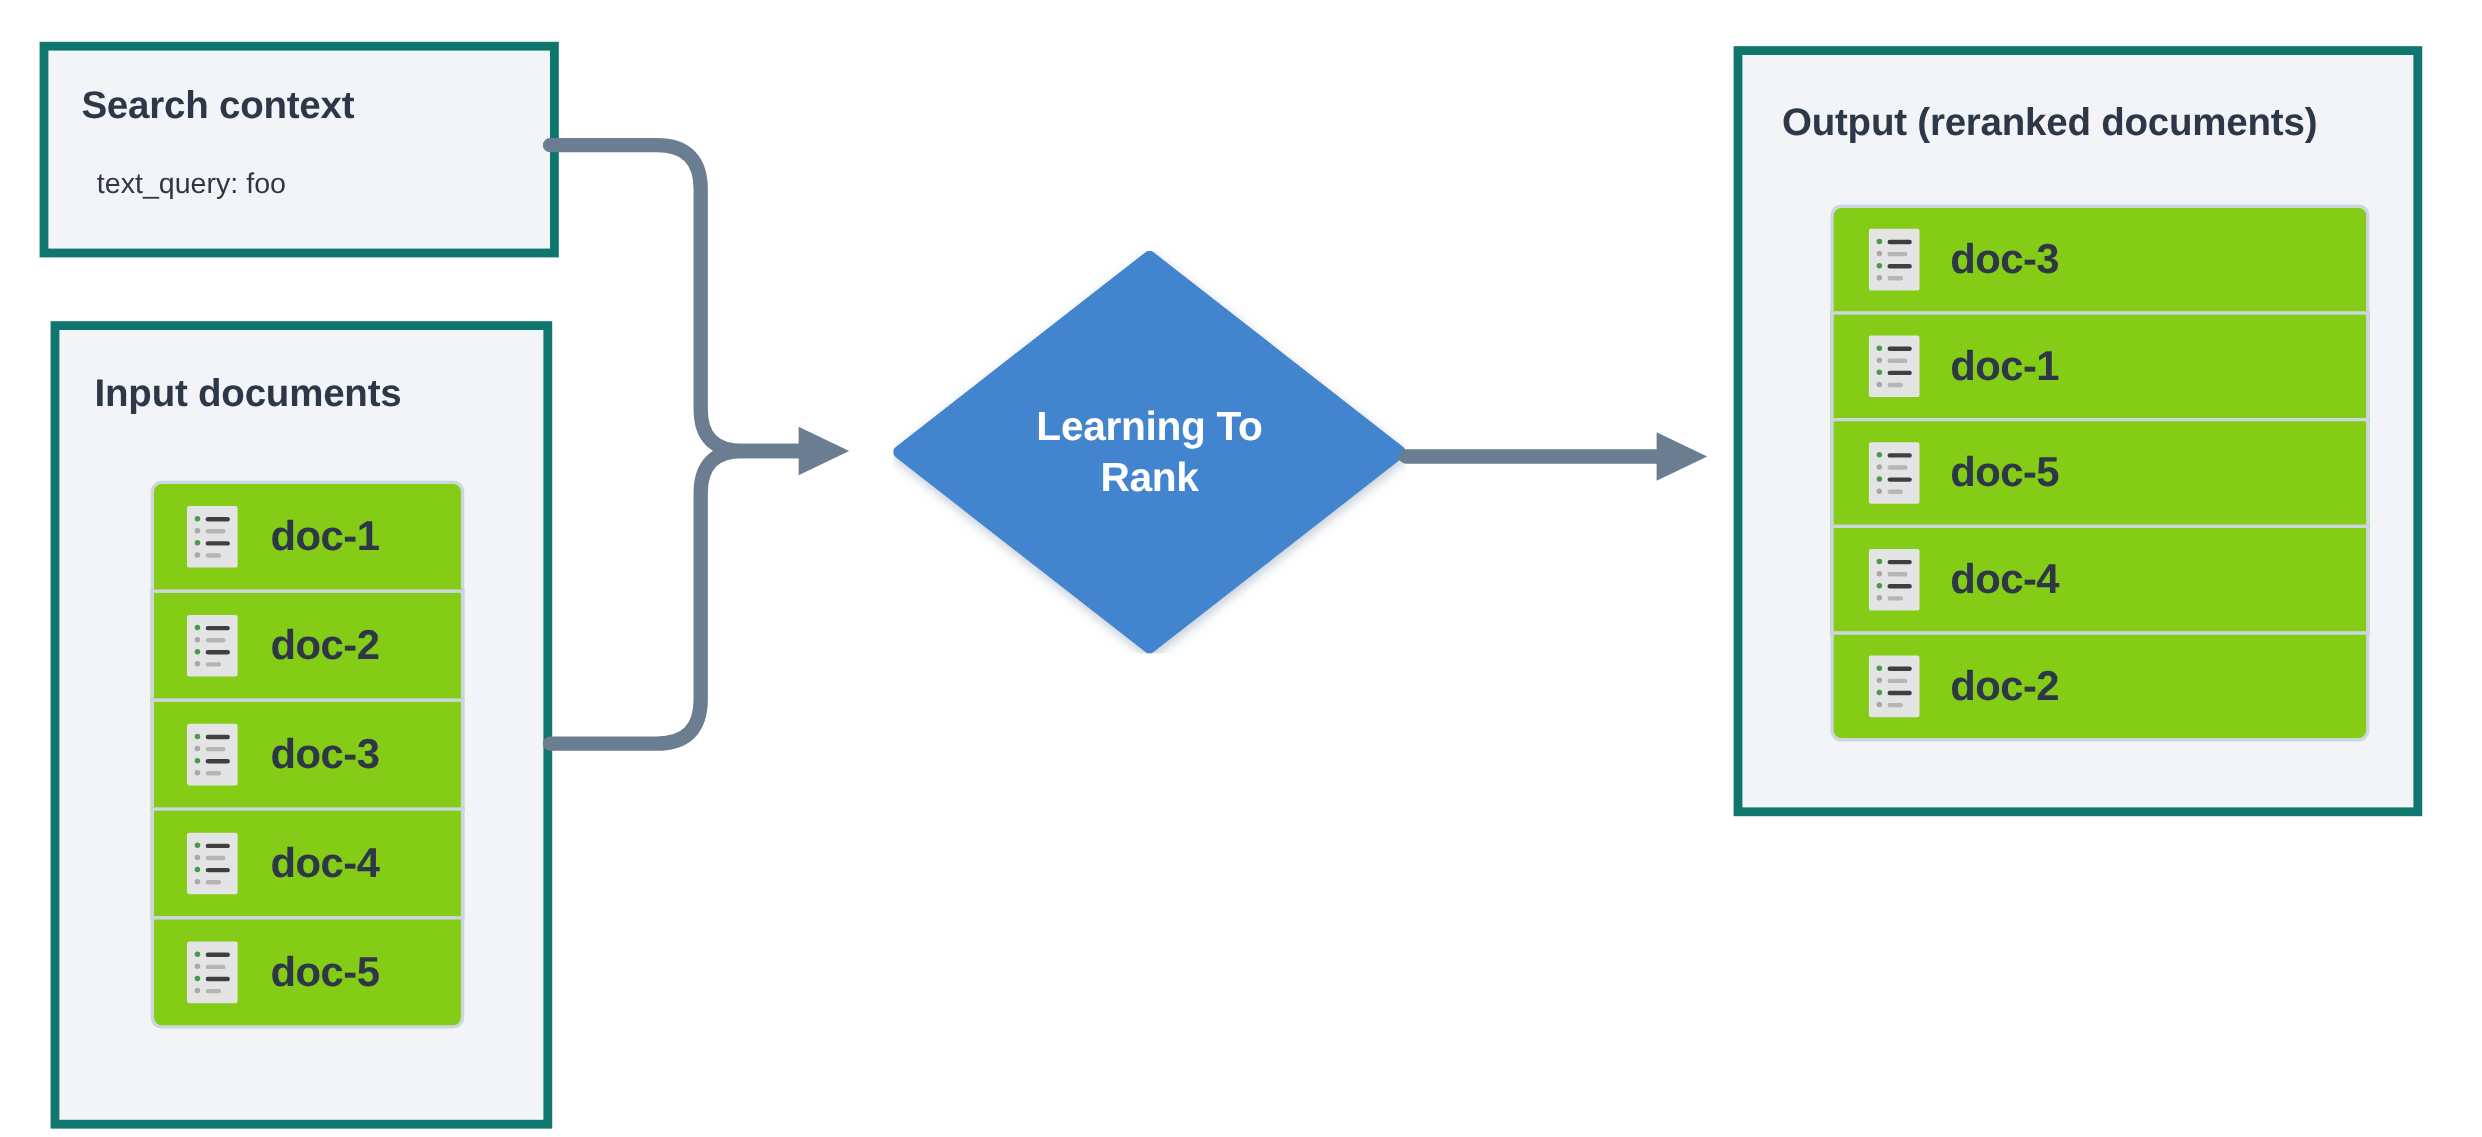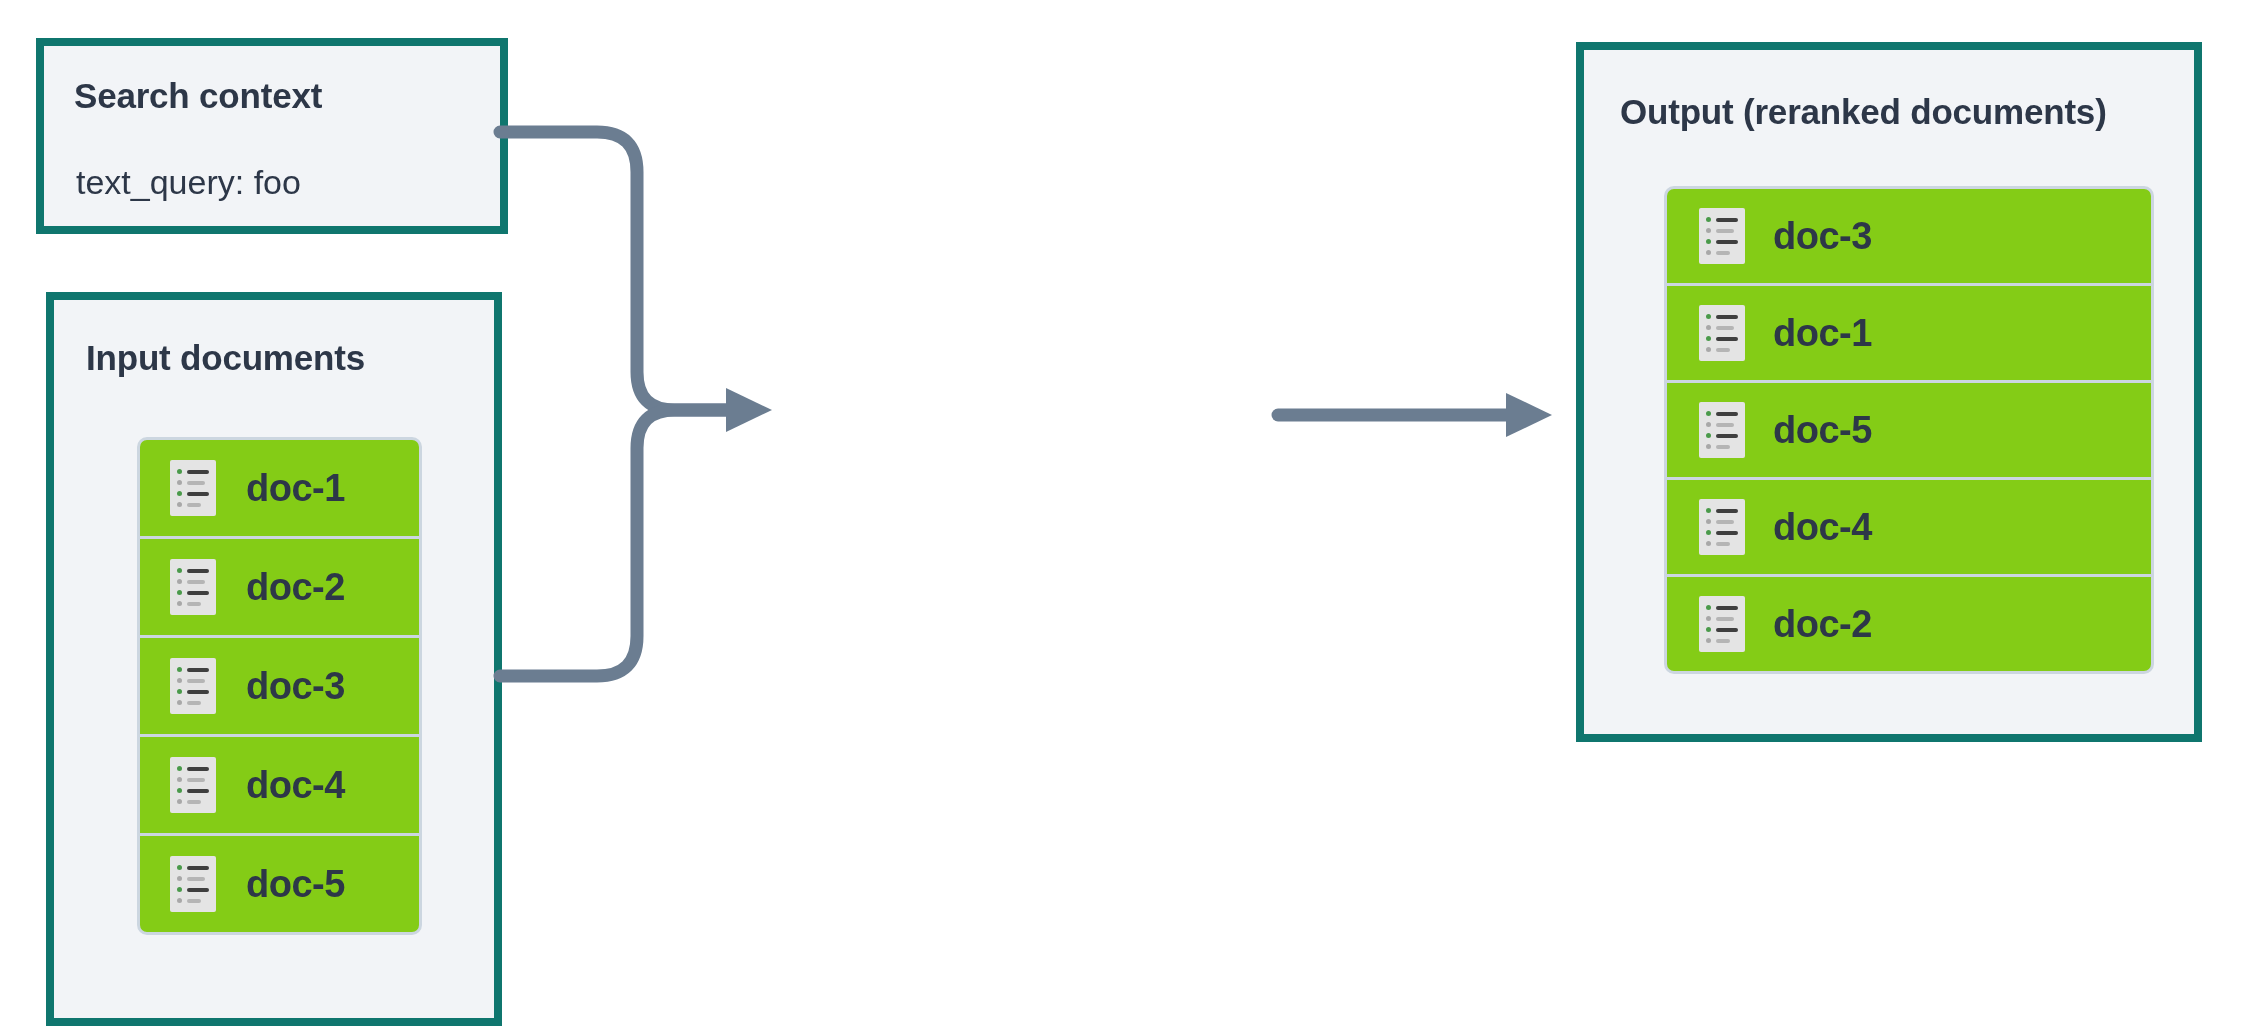--- a/index.html
+++ b/index.html
@@ -45,24 +45,23 @@
     height: 196px;
   }
   #search-context-panel .panel-title {
     position: absolute;
     left: 30px;
     top: 30px;
     font-size: 35px;
   }
   #search-context-panel .panel-sub {
     position: absolute;
-    left: 32px;
+    left: 44px;
     top: 105px;
-    font-size: 34px;
-    margin-top: 12px;
+    font-size: 26px;
   }
 
   
   #input-docs-panel {
     left: 46px;
     top: 292px;
     width: 456px;
     height: 734px;
   }
   #input-docs-panel .panel-title {
@@ -342,20 +341,36 @@
   </div>
 
   <svg class="connector" id="connector-inputs" viewBox="0 0 340 600">
     <g fill="none" stroke="#6b7d91" stroke-width="13" stroke-linecap="round" stroke-linejoin="round">
       <path d="M 8 32 L 105 32 Q 145 32 145 72 L 145 272 Q 145 310 183 310 L 238 310"></path>
       <path d="M 8 576 L 105 576 Q 145 576 145 536 L 145 348 Q 145 310 183 310 L 238 310"></path>
     </g>
     <polygon points="234,288 280,310 234,332" fill="#6b7d91"></polygon>
   </svg>
 
+  <div id="ltr-node">
+    <svg viewBox="0 0 466 366">
+      <defs>
+        <filter id="nodeShadow" x="-20%" y="-20%" width="140%" height="140%">
+          <feDropShadow dx="1" dy="4" stdDeviation="5" flood-color="#91a3b5" flood-opacity="0.55"></feDropShadow>
+        </filter>
+      </defs>
+      <path d="M 233 6 L 460 183 L 233 360 L 6 183 Z" fill="#4285ce" stroke="#4285ce" stroke-width="12" stroke-linejoin="round" filter="url(#nodeShadow)"></path>
+    </svg>
+    <div id="ltr-label">
+      <span>
+        <span>Learning To</span><br>
+        <span>Rank</span>
+      </span>
+    </div>
+  </div>
 
   <svg class="connector" id="connector-output" viewBox="0 0 300 70">
     <path d="M 8 35 L 240 35" fill="none" stroke="#6b7d91" stroke-width="13" stroke-linecap="round"></path>
     <polygon points="236,13 282,35 236,57" fill="#6b7d91"></polygon>
   </svg>
 
   <div class="panel" id="output-panel">
     <div class="panel-title">Output (reranked documents)</div>
     <div class="doc-list" id="output-docs-list">
 

